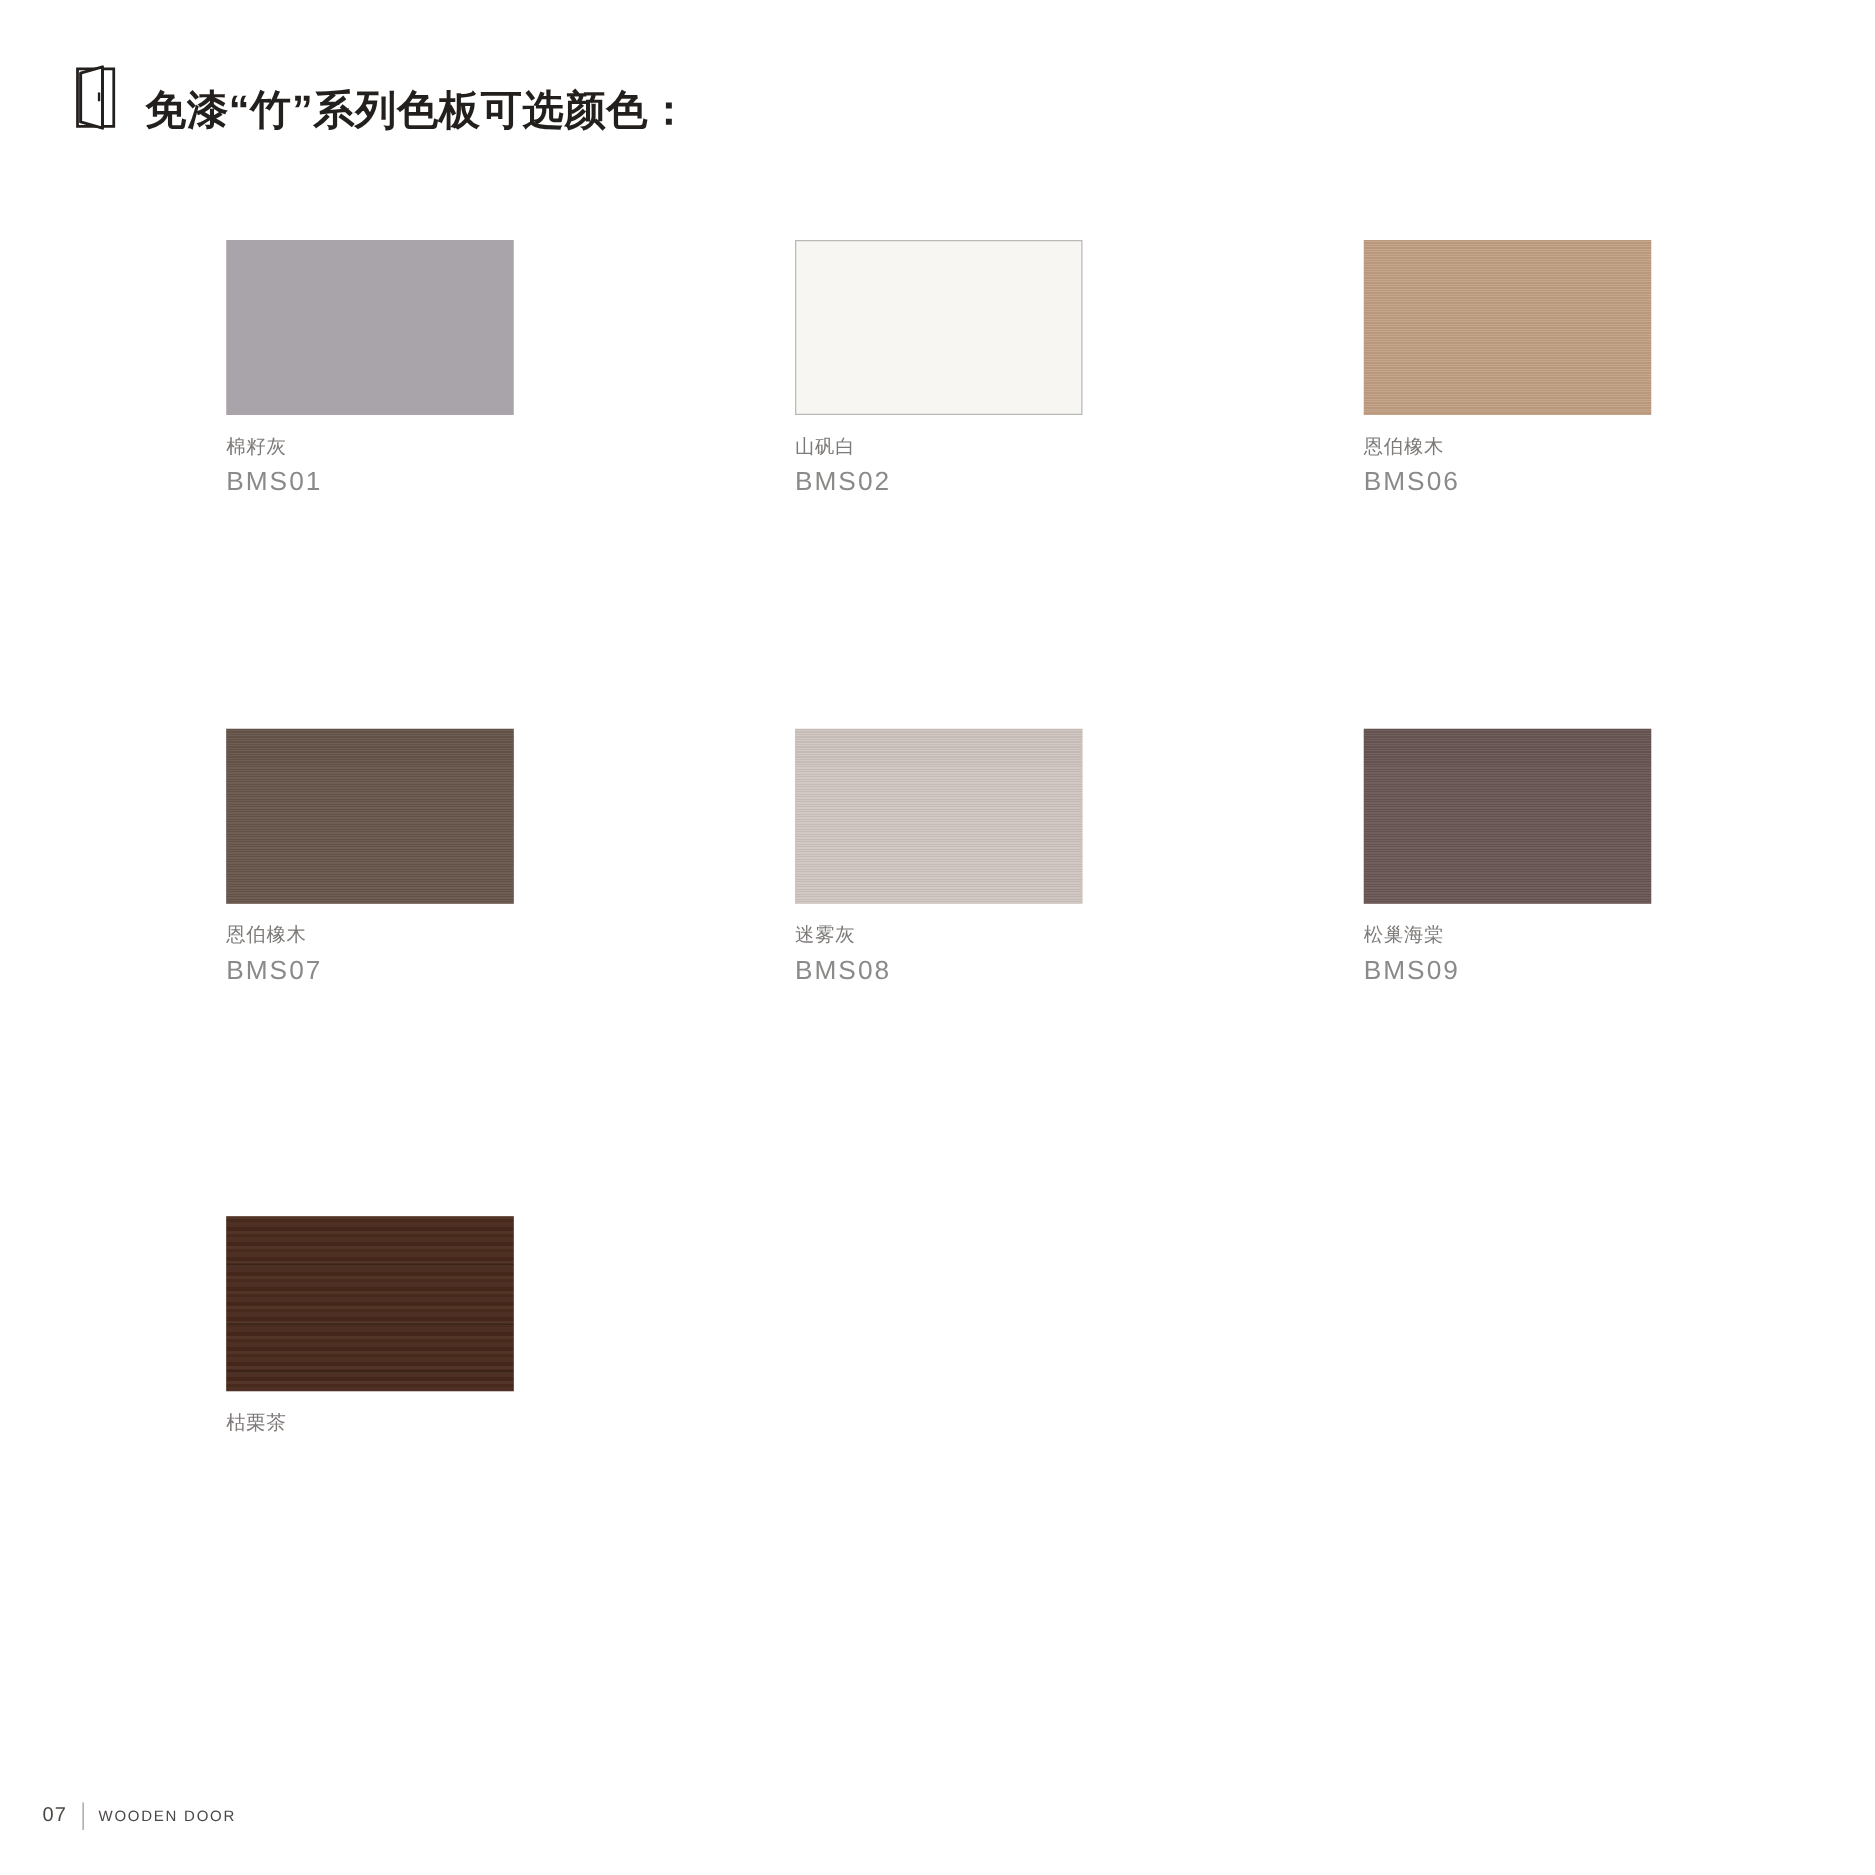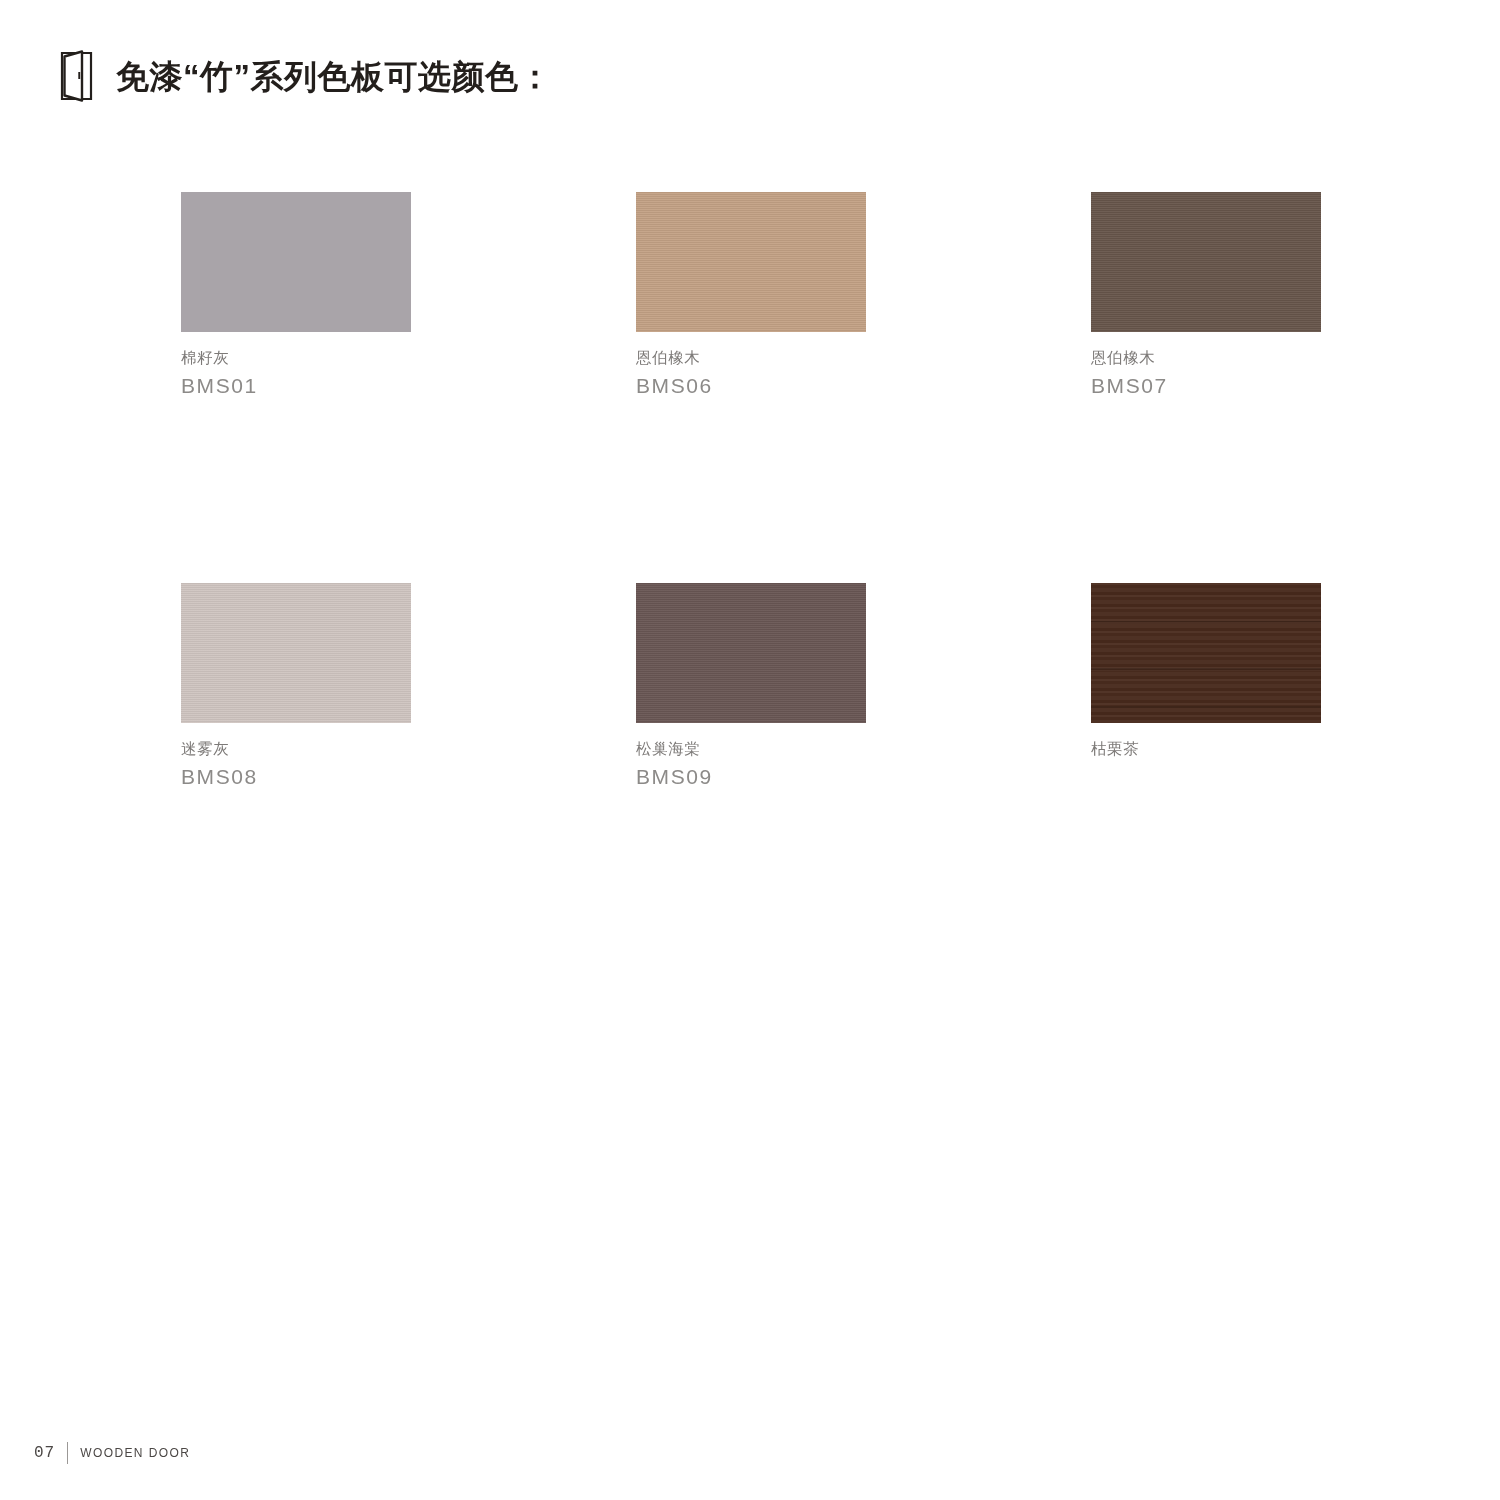--- a/index.html
+++ b/index.html
@@ -15,21 +15,21 @@
     overflow: hidden;
     position: relative;
   }
 
   
   .page-header {
     position: absolute;
     left: 60px;
     top: 48px;
     display: flex;
-    align-items: center;
+    align-items: flex-end;
     gap: 22px;
     height: 56px;
   }
   .door-icon {
     width: 34px;
     height: 52px;
     flex: 0 0 auto;
     display: block;
   }
   .page-title {
@@ -93,21 +93,21 @@
     left: 34px;
     bottom: 34px;
     display: flex;
     align-items: center;
     height: 26px;
   }
   .footer-num {
     font-size: 16px;
     color: #4b4745;
     letter-spacing: 1px;
-    font-family: Liberation Mono, monospace;
+    font-family: Liberation Sans, sans-serif;
   }
   .footer-divider {
     width: 1px;
     height: 22px;
     background: #9b9896;
     margin: 0 12px;
   }
   .footer-text {
     font-size: 12px;
     color: #4b4745;
@@ -127,20 +127,25 @@
     </svg>
   </span>
   <span class="page-title">免漆“竹”系列色板可选颜色：</span>
 </div>
 
 <div class="swatch-grid" id="swatch-grid">
     <div class="swatch-card">
       <div class="swatch-chip" style="background: rgb(169, 164, 169);"></div>
       <div class="swatch-label">棉籽灰</div>
       <div class="swatch-code">BMS01</div>
+    </div>
+    <div class="swatch-card">
+      <div class="swatch-chip bordered" style="background: rgb(247, 246, 242);"></div>
+      <div class="swatch-label">山矾白</div>
+      <div class="swatch-code">BMS02</div>
     </div>
     <div class="swatch-card">
       <div class="swatch-chip" style="background: rgb(194, 162, 135);">
         <span class="grain" style="background: repeating-linear-gradient(rgb(182, 150, 123) 0px, rgb(182, 150, 123) 1px, rgb(199, 167, 140) 0px, rgb(199, 167, 140) 2px, rgb(189, 157, 130) 0px, rgb(189, 157, 130) 2px, rgb(203, 171, 144) 0px, rgb(203, 171, 144) 2px, rgb(189, 157, 130) 0px, rgb(189, 157, 130) 1px, rgb(182, 150, 123) 0px, rgb(182, 150, 123) 2px, rgb(203, 171, 144) 0px, rgb(203, 171, 144) 2px, rgb(199, 167, 140) 0px, rgb(199, 167, 140) 2px, rgb(189, 157, 130) 0px, rgb(189, 157, 130) 1px, rgb(203, 171, 144) 0px, rgb(203, 171, 144) 2px, rgb(182, 150, 123) 0px, rgb(182, 150, 123) 2px, rgb(199, 167, 140) 0px, rgb(199, 167, 140) 2px, rgb(203, 171, 144) 0px, rgb(203, 171, 144) 1px, rgb(199, 167, 140) 0px, rgb(199, 167, 140) 2px, rgb(189, 157, 130) 0px, rgb(189, 157, 130) 2px, rgb(182, 150, 123) 0px, rgb(182, 150, 123) 2px, rgb(189, 157, 130) 0px, rgb(189, 157, 130) 1px, rgb(199, 167, 140) 0px, rgb(199, 167, 140) 2px, rgb(203, 171, 144) 0px, rgb(203, 171, 144) 2px, rgb(199, 167, 140) 0px, rgb(199, 167, 140) 2px, rgb(182, 150, 123) 0px, rgb(182, 150, 123) 1px, rgb(203, 171, 144) 0px, rgb(203, 171, 144) 2px, rgb(189, 157, 130) 0px, rgb(189, 157, 130) 2px, rgb(199, 167, 140) 0px, rgb(199, 167, 140) 2px, rgb(203, 171, 144) 0px, rgb(203, 171, 144) 1px, rgb(182, 150, 123) 0px, rgb(182, 150, 123) 2px, rgb(189, 157, 130) 0px, rgb(189, 157, 130) 2px, rgb(203, 171, 144) 0px, rgb(203, 171, 144) 2px, rgb(189, 157, 130) 0px, rgb(189, 157, 130) 1px, rgb(199, 167, 140) 0px, rgb(199, 167, 140) 2px, rgb(182, 150, 123) 0px, rgb(182, 150, 123) 2px, rgb(199, 167, 140) 0px, rgb(199, 167, 140) 2px, rgb(189, 157, 130) 0px, rgb(189, 157, 130) 1px, rgb(203, 171, 144) 0px, rgb(203, 171, 144) 2px, rgb(189, 157, 130) 0px, rgb(189, 157, 130) 2px, rgb(182, 150, 123) 0px, rgb(182, 150, 123) 2px, rgb(203, 171, 144) 0px, rgb(203, 171, 144) 1px, rgb(199, 167, 140) 0px, rgb(199, 167, 140) 2px, rgb(189, 157, 130) 0px, rgb(189, 157, 130) 2px, rgb(203, 171, 144) 0px, rgb(203, 171, 144) 2px, rgb(182, 150, 123) 0px, rgb(182, 150, 123) 1px, rgb(199, 167, 140) 0px, rgb(199, 167, 140) 2px, rgb(203, 171, 144) 0px, rgb(203, 171, 144) 2px, rgb(199, 167, 140) 0px, rgb(199, 167, 140) 2px, rgb(189, 157, 130) 0px, rgb(189, 157, 130) 1px, rgb(182, 150, 123) 0px, rgb(182, 150, 123) 2px); opacity: 0.75;"></span>
       </div>
       <div class="swatch-label">恩伯橡木</div>
       <div class="swatch-code">BMS06</div>
     </div>
     <div class="swatch-card">
       <div class="swatch-chip" style="background: rgb(107, 90, 80);">

